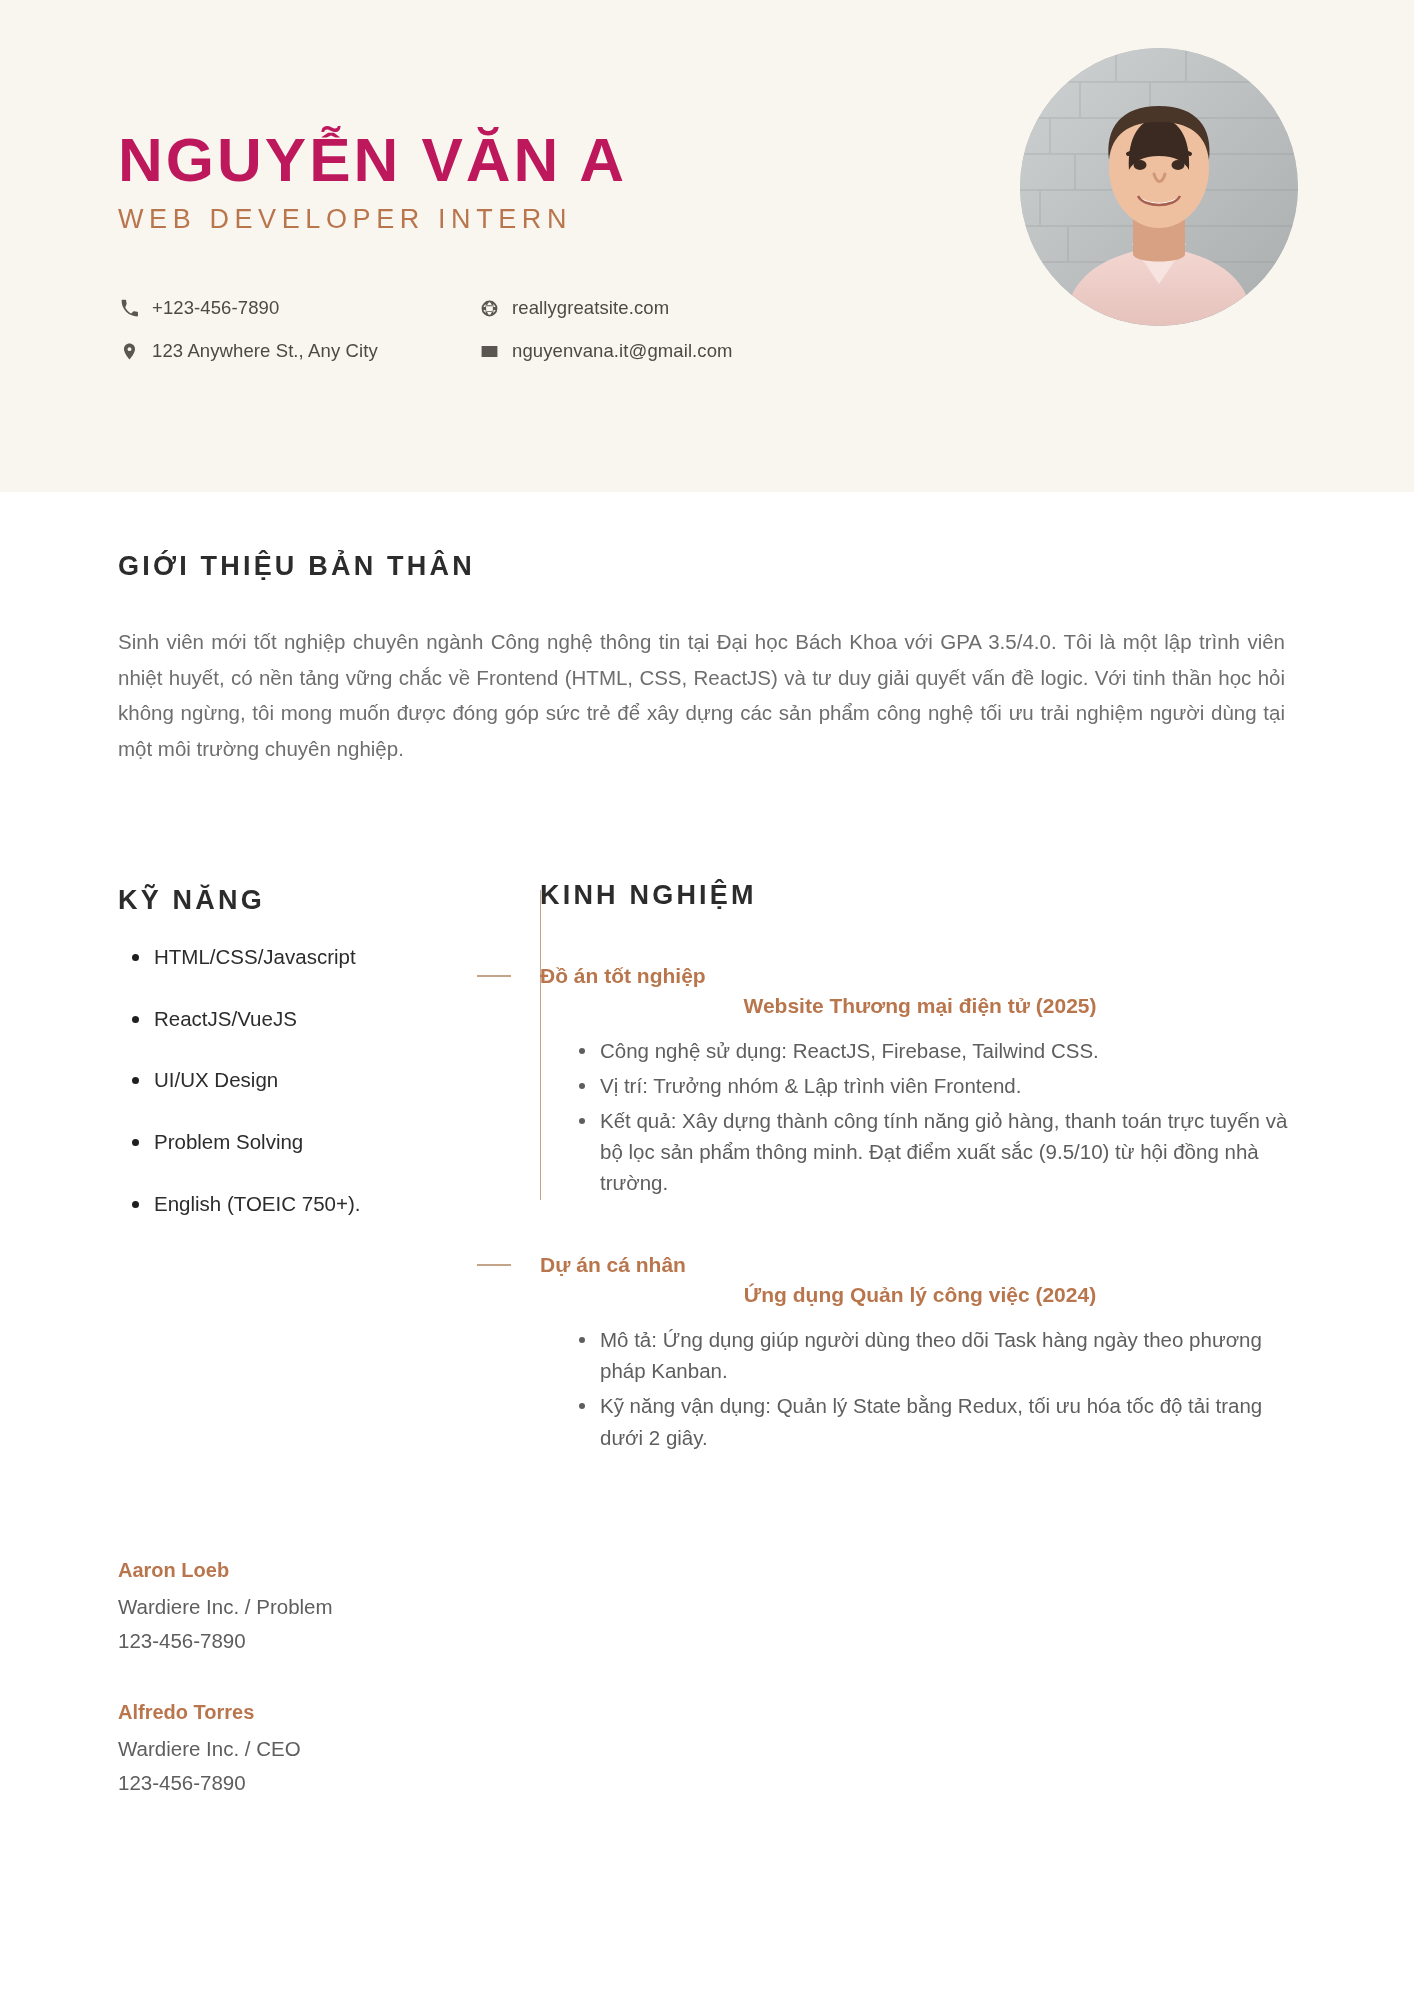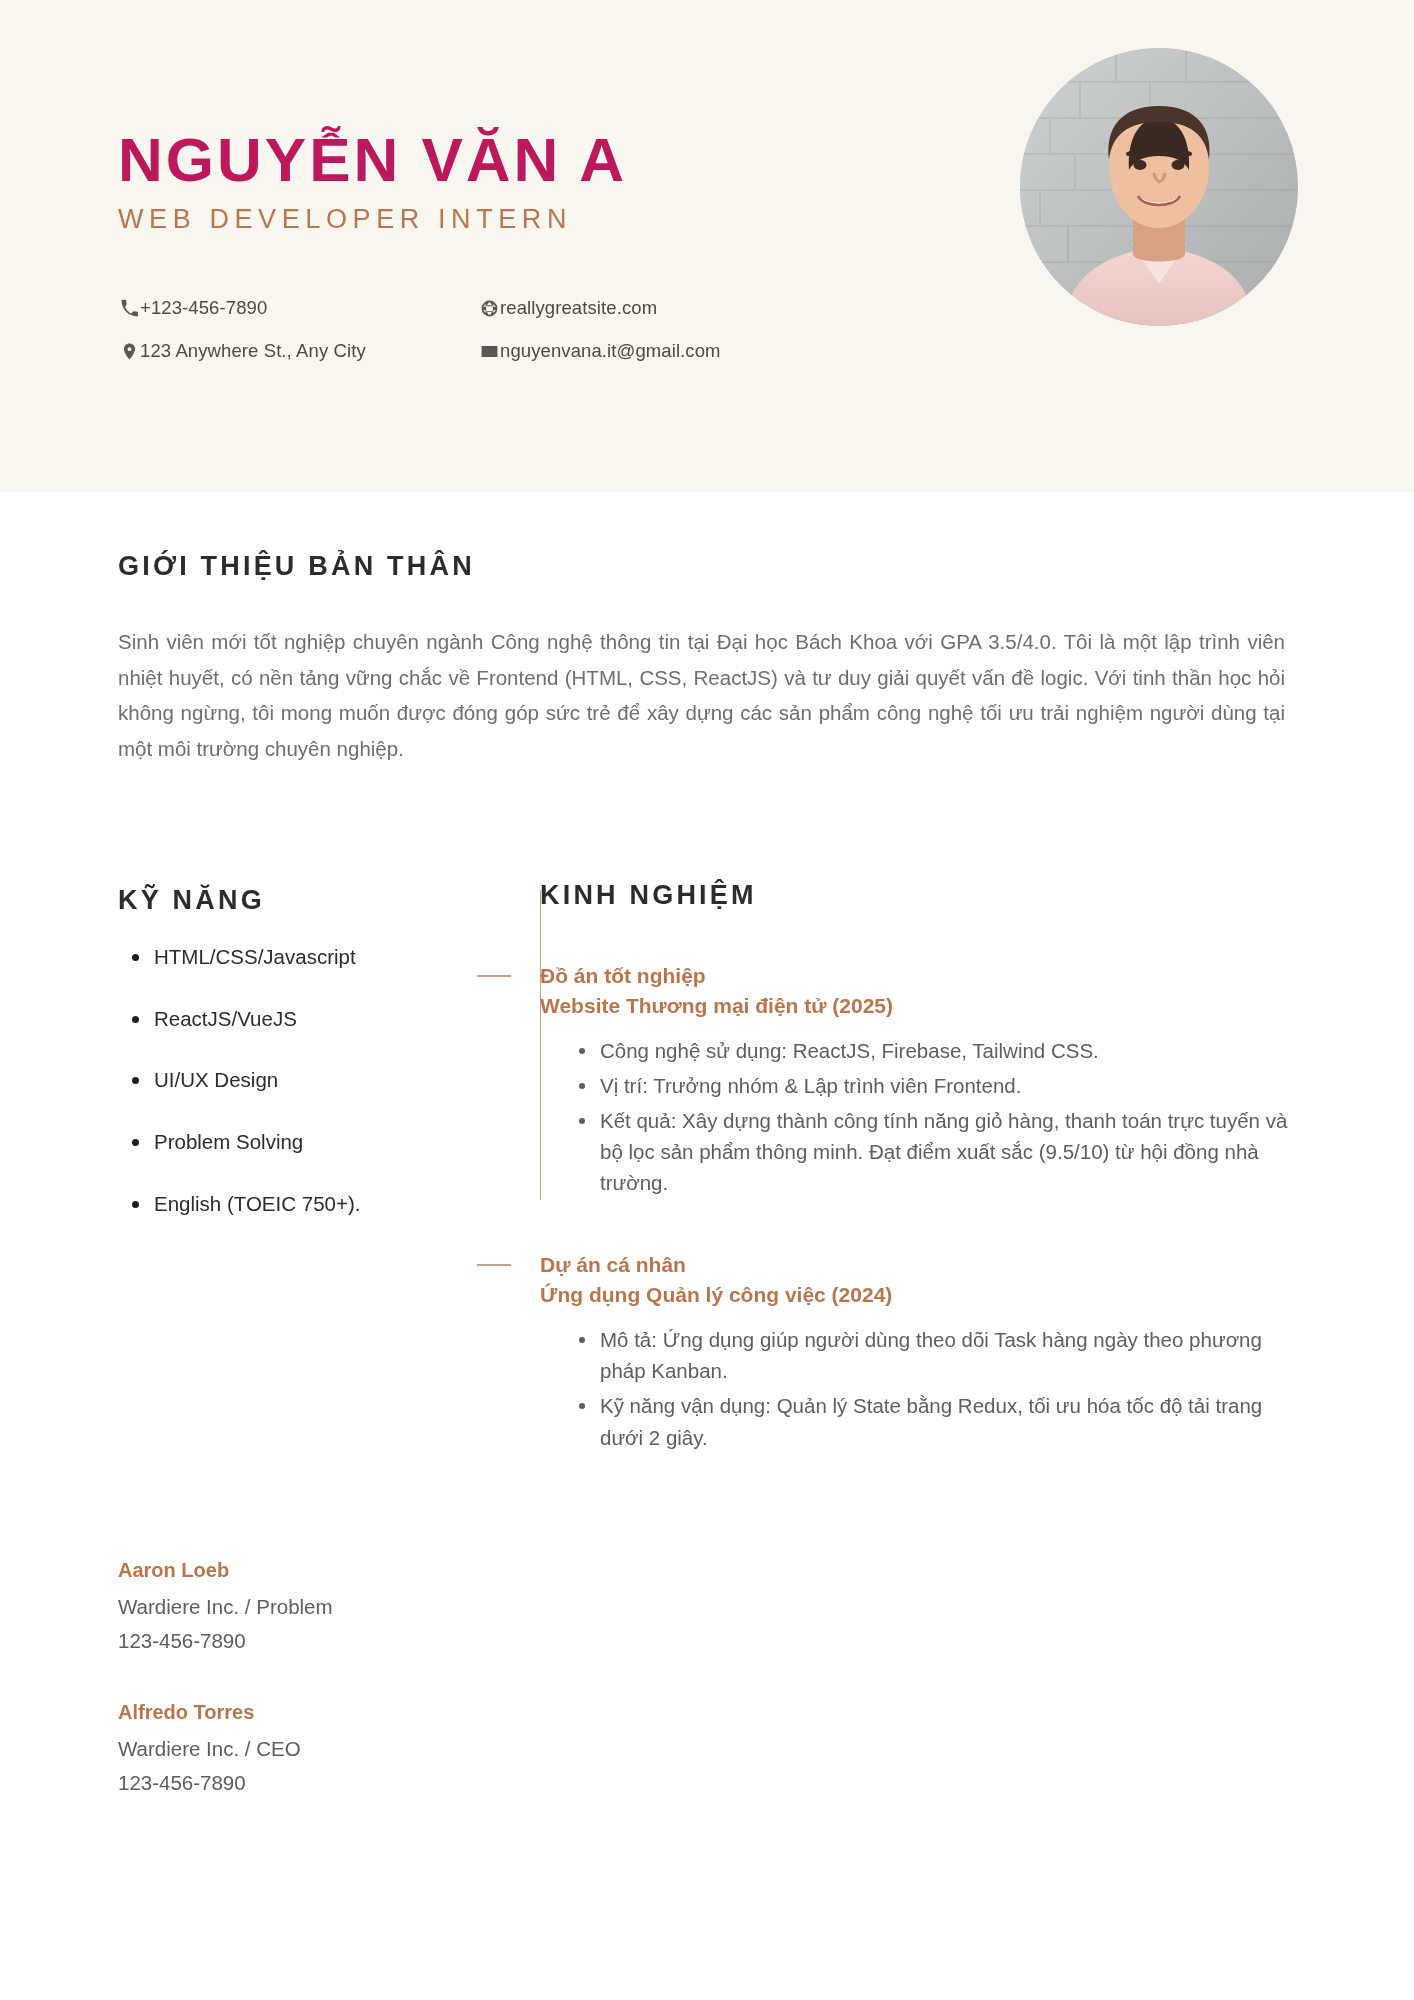--- a/index.html
+++ b/index.html
@@ -59,20 +59,21 @@
     top: 297px;
     width: 720px;
     display: grid;
     grid-template-columns: 360px 360px;
     grid-row-gap: 21px;
   }
 
   .contact-item {
     display: flex;
     align-items: center;
+    gap: 12px;
   }
 
   .contact-item .ic {
     width: 22px;
     height: 22px;
     flex: 0 0 22px;
     display: flex;
     align-items: center;
     justify-content: center;
     color: #5b5651;
@@ -193,20 +194,21 @@
     font-weight: 700;
     color: #b9764d;
     line-height: 1.42;
   }
 
   .exp-sub {
     font-size: 21px;
     font-weight: 700;
     color: #b9764d;
     line-height: 1.42;
+    text-align: center;
   }
 
   .exp-list {
     margin-top: 14px;
     list-style: none;
     padding-left: 32px;
   }
 
   .exp-list li {
     position: relative;

